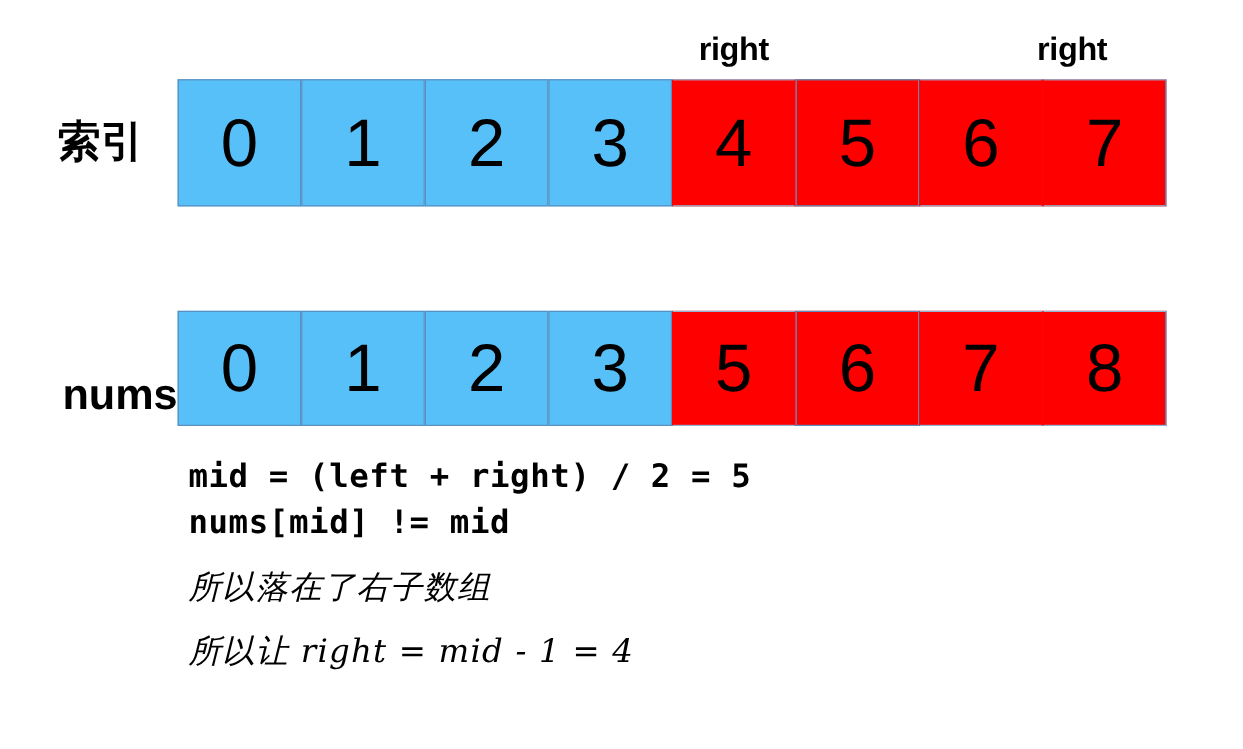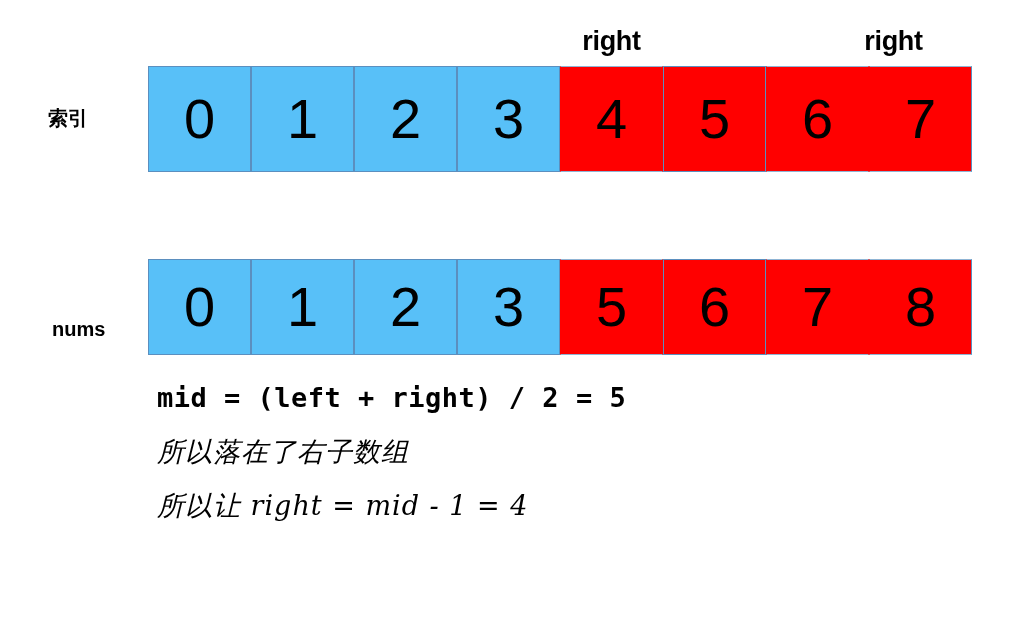--- a/index.html
+++ b/index.html
@@ -52,21 +52,21 @@
   .row-nums {
     left: 148px;
     top: 259px;
     height: 96px;
   }
 
   .row-label {
     position: absolute;
     font-family: "Liberation Sans", sans-serif;
     font-weight: bold;
-    font-size: 20px;
+    font-size: 36px;
     line-height: 30px;
     color: #000000;
     white-space: nowrap;
     text-align: left;
   }
   .row-label.index-label {
     left: 48px;
     top: 103px;
     width: 92px;
   }
@@ -167,15 +167,16 @@
   <div class="cell blue">2</div>
   <div class="cell blue">3</div>
   <div class="cell red band-top band-bottom">5</div>
   <div class="cell red mid">6</div>
   <div class="cell red band-top band-bottom">7</div>
   <div class="cell red band-top band-bottom edge-right">8</div>
 </div>
 
 <div class="explain">
   <div class="explain-line code">mid = (left + right) / 2 = 5</div>
+  <div class="explain-line code">nums[mid] != mid</div>
   <div class="explain-line cjk">所以落在了右子数组</div>
   <div class="explain-line cjk">所以让 right = mid - 1 = 4</div>
 </div>
 
 </body></html>

